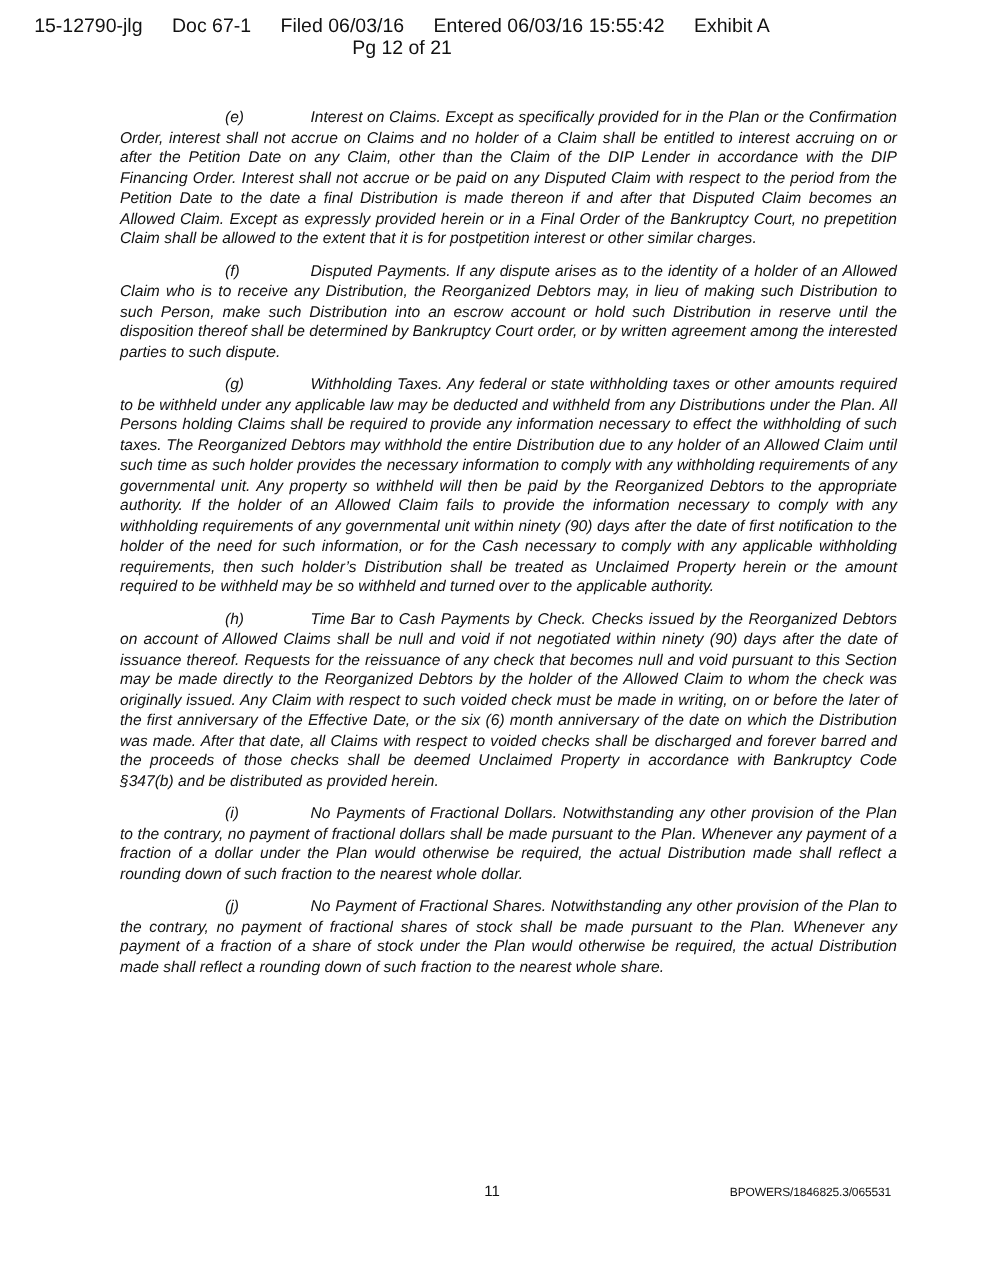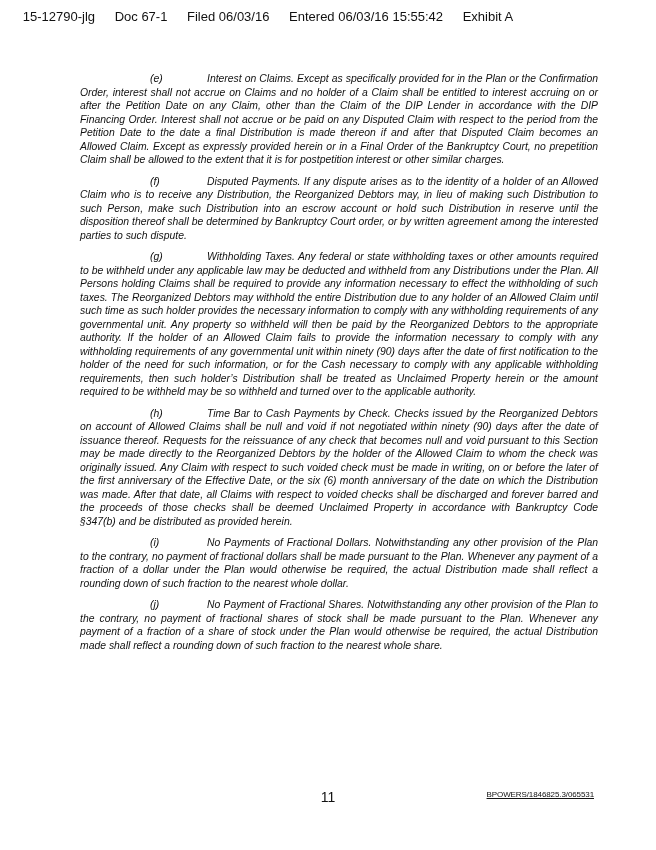--- a/index.html
+++ b/index.html
@@ -2,34 +2,35 @@
 <html><head>
 <meta charset="utf-8">
 <style>
   html, body { margin: 0; padding: 0; background: #ffffff; }
   body { width: 656px; height: 850px; position: relative; overflow: hidden; font-family: "Liberation Sans", sans-serif; color: #111; }
   .header { position: absolute; top: 9px; left: 0; width: 536px; text-align: center; font-size: 13px; line-height: 15px; color: #111; }
   .header .row1 span { margin: 0 8px; }
   .body { position: absolute; left: 80px; top: 72px; width: 518px; font-size: 10.4px; line-height: 13.5px; }
   .para { text-align: justify; margin: 0 0 8px 0; font-style: italic; }
   .para .num { display: inline-block; width: 57px; margin-left: 70px; }
-  .footer-page { position: absolute; top: 789px; left: 0; width: 656px; text-align: center; font-size: 14px; }
-  .footer-id { position: absolute; top: 790px; right: 62px; font-size: 8px; letter-spacing: -0.1px; text-decoration: underline; }
+  .footer-page { position: absolute; top: 789px; left: 0; width: 656px; text-align: center; font-size: 10px; }
+  .footer-id { position: absolute; top: 790px; right: 62px; font-size: 8px; letter-spacing: -0.1px; }
 </style>
 </head>
 <body>
 
 <div class="header">
   <div class="row1">
     <span>15-12790-jlg</span>
     <span>Doc 67-1</span>
     <span>Filed 06/03/16</span>
     <span>Entered 06/03/16 15:55:42</span>
     <span>Exhibit A</span>
   </div>
+  <div>Pg 12 of 21</div>
 </div>
 
 <div class="body">
   <p class="para"><span class="num">(e)</span><span>Interest on Claims.  Except as specifically provided for in the Plan or the Confirmation Order, interest shall not accrue on Claims and no holder of a Claim shall be entitled to interest accruing on or after the Petition Date on any Claim, other than the Claim of the DIP Lender in accordance with the DIP Financing Order.  Interest shall not accrue or be paid on any Disputed Claim with respect to the period from the Petition Date to the date a final Distribution is made thereon if and after that Disputed Claim becomes an Allowed Claim. Except as expressly provided herein or in a Final Order of the Bankruptcy Court, no prepetition Claim shall be allowed to the extent that it is for postpetition interest or other similar charges.</span></p>
   <p class="para"><span class="num">(f)</span><span>Disputed Payments.  If any dispute arises as to the identity of a holder of an Allowed Claim who is to receive any Distribution, the Reorganized Debtors may, in lieu of making such Distribution to such Person, make such Distribution into an escrow account or hold such Distribution in reserve until the disposition thereof shall be determined by Bankruptcy Court order, or by written agreement among the interested parties to such dispute.</span></p>
   <p class="para"><span class="num">(g)</span><span>Withholding Taxes.  Any federal or state withholding taxes or other amounts required to be withheld under any applicable law may be deducted and withheld from any Distributions under the Plan.  All Persons holding Claims shall be required to provide any information necessary to effect the withholding of such taxes.  The Reorganized Debtors may withhold the entire Distribution due to any holder of an Allowed Claim until such time as such holder provides the necessary information to comply with any withholding requirements of any governmental unit.  Any property so withheld will then be paid by the Reorganized Debtors to the appropriate authority. If the holder of an Allowed Claim fails to provide the information necessary to comply with any withholding requirements of any governmental unit within ninety (90) days after the date of first notification to the holder of the need for such information, or for the Cash necessary to comply with any applicable withholding requirements, then such holder’s Distribution shall be treated as Unclaimed Property herein or the amount required to be withheld may be so withheld and turned over to the applicable authority.</span></p>
   <p class="para"><span class="num">(h)</span><span>Time Bar to Cash Payments by Check.  Checks issued by the Reorganized Debtors on account of Allowed Claims shall be null and void if not negotiated within ninety (90) days after the date of issuance thereof.  Requests for the reissuance of any check that becomes null and void pursuant to this Section may be made directly to the Reorganized Debtors by the holder of the Allowed Claim to whom the check was originally issued.  Any Claim with respect to such voided check must be made in writing, on or before the later of the first anniversary of the Effective Date, or the six (6) month anniversary of the date on which the Distribution was made.  After that date, all Claims with respect to voided checks shall be discharged and forever barred and the proceeds of those checks shall be deemed Unclaimed Property in accordance with Bankruptcy Code §347(b) and be distributed as provided herein.</span></p>
   <p class="para"><span class="num">(i)</span><span>No Payments of Fractional Dollars.  Notwithstanding any other provision of the Plan to the contrary, no payment of fractional dollars shall be made pursuant to the Plan.  Whenever any payment of a fraction of a dollar under the Plan would otherwise be required, the actual Distribution made shall reflect a rounding down of such fraction to the nearest whole dollar.</span></p>
   <p class="para"><span class="num">(j)</span><span>No Payment of Fractional Shares. Notwithstanding any other provision of the Plan to the contrary, no payment of fractional shares of stock shall be made pursuant to the Plan.  Whenever any payment of a fraction of a share of stock under the Plan would otherwise be required, the actual Distribution made shall reflect a rounding down of such fraction to the nearest whole share.</span></p>
 </div>

